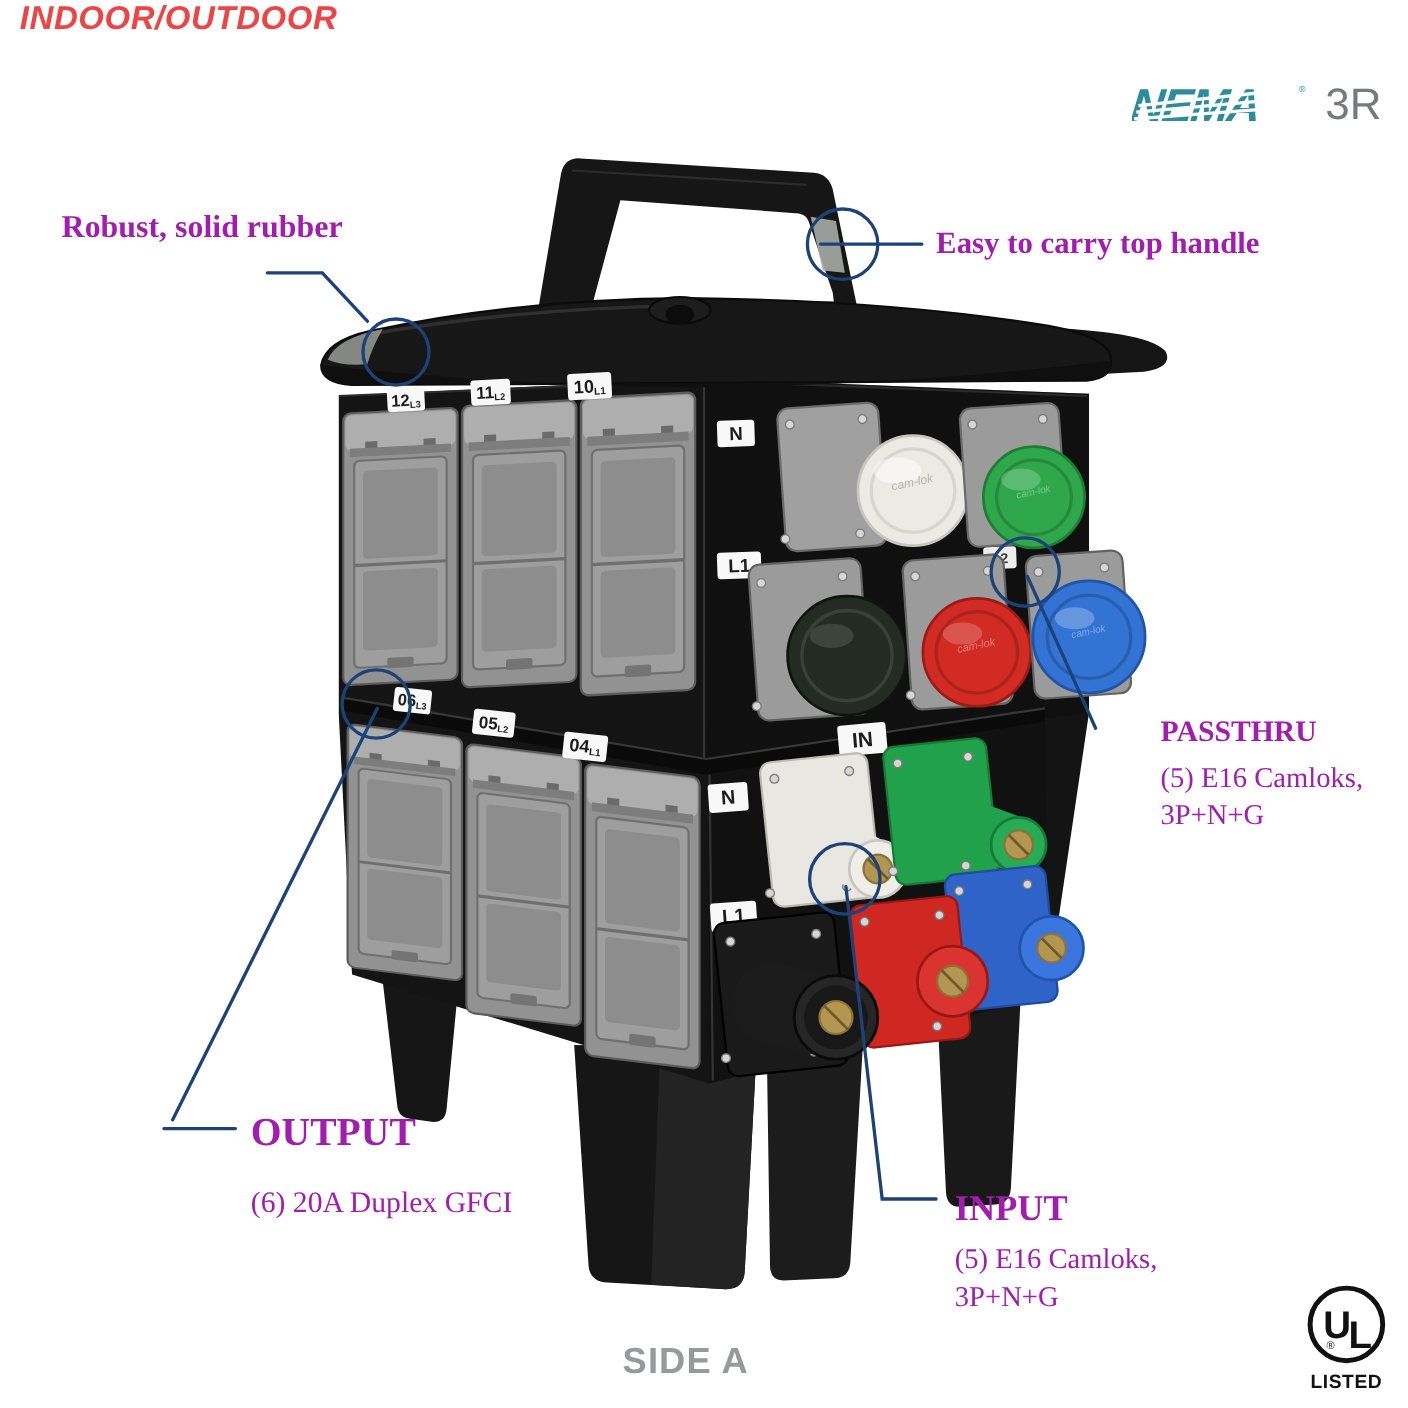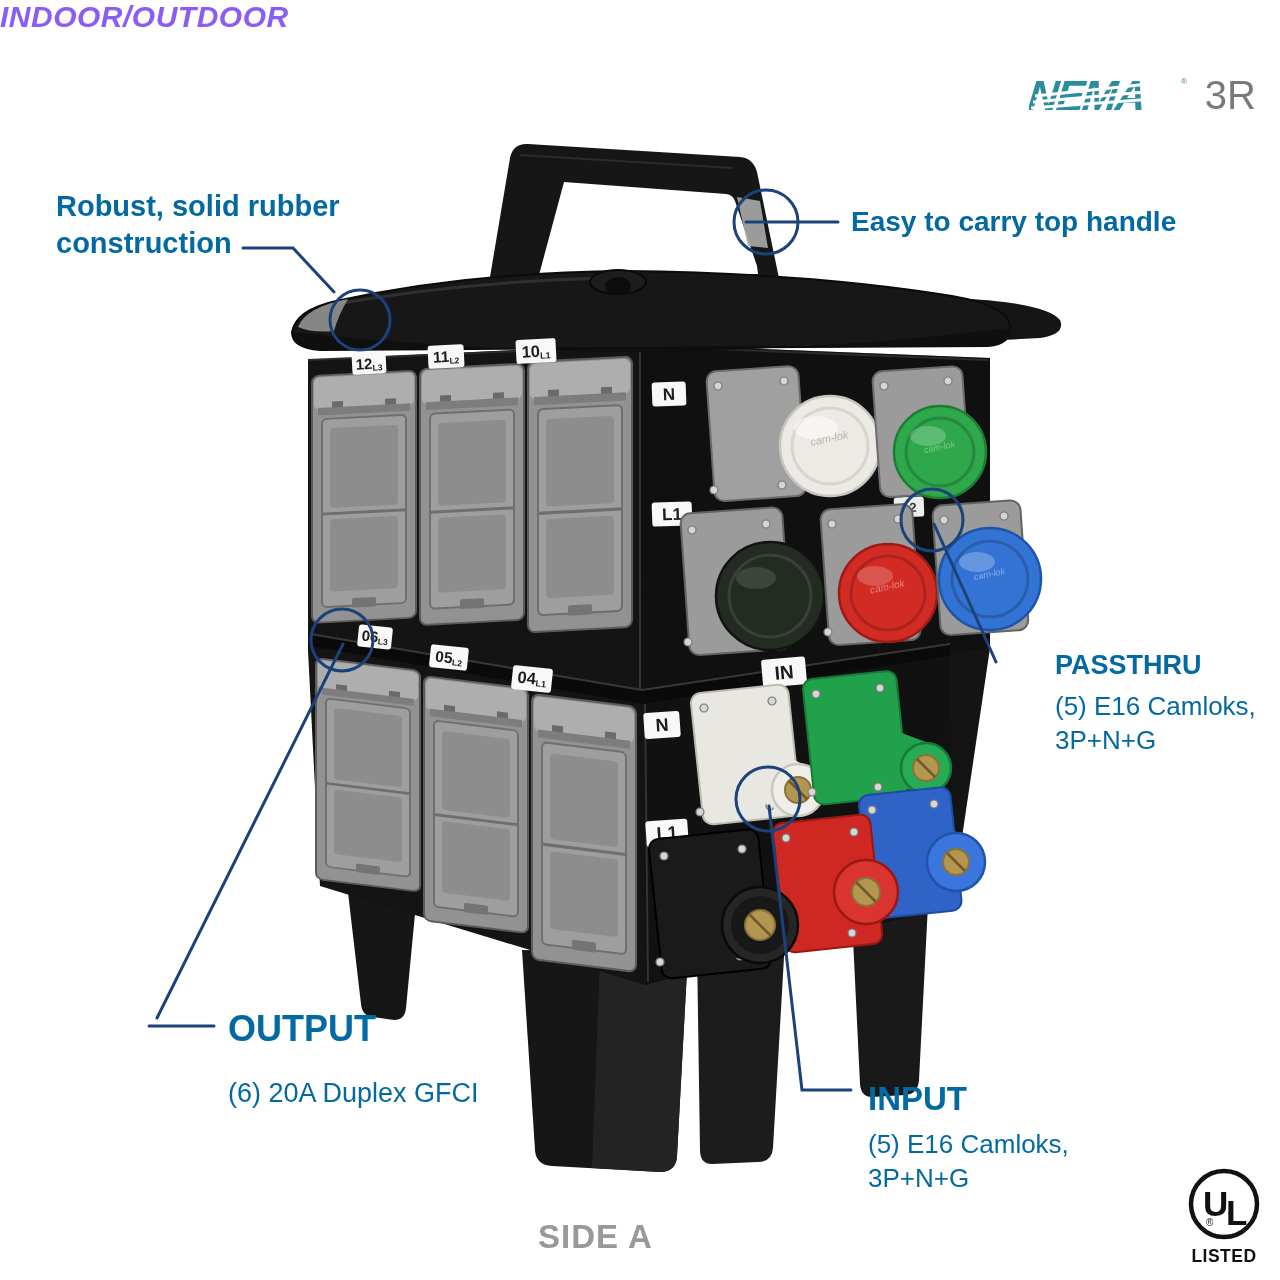--- a/index.html
+++ b/index.html
@@ -1,38 +1,38 @@
 <!DOCTYPE html>
 <html><head>
 <meta charset="utf-8">
 <style>
   html,body{margin:0;padding:0;background:#fff;}
   #canvas{position:relative;width:1280px;height:1280px;background:#fff;overflow:hidden;
           font-family:"Liberation Sans",sans-serif;}
   #product-svg{position:absolute;left:0;top:0;}
   #product-svg text{font-family:"Liberation Sans",sans-serif;}
-  .ann{position:absolute;color:#0369a1;}
+  .ann{position:absolute;color:#a21caf;font-family:Liberation Serif, serif;}
   .ann .title{font-weight:700;}
   .ann .detail{font-weight:400;}
   #ann-indoor{top:26px;right:24px;font-size:30px;font-weight:800;font-style:italic;
-              color:#8b5cf6;letter-spacing:.5px;}
+              color:#ef4444;letter-spacing:.5px;padding-left:18px;}
   #nema-row{position:absolute;top:72px;right:24px;display:flex;align-items:center;gap:8px;}
   #nema-rating{font-size:40px;font-weight:400;color:#77797d;line-height:1;}
   #ann-construction{left:56px;top:188px;font-size:29px;font-weight:700;line-height:1.28;}
   #ann-handle{left:851px;top:206px;font-size:28px;font-weight:700;}
   #ann-passthru{left:1008px;top:648px;width:250px;font-size:26px;line-height:1.3;margin-left:47px;}
   #ann-passthru .title{font-size:27px;}
   #ann-passthru .detail{margin-top:7px;}
   #ann-output{left:228px;top:1008px;font-size:27px;}
   #ann-output .title{font-size:36px;}
   #ann-output .detail{margin-top:28px;}
   #ann-input{left:868px;top:1078px;width:250px;font-size:26px;line-height:1.3;}
   #ann-input .title{font-size:33px;}
   #ann-input .detail{margin-top:7px;}
-  #side-a{position:absolute;left:538px;top:1218px;font-size:33px;font-weight:700;
+  #side-a{position:absolute;left:566px;top:1218px;font-size:33px;font-weight:700;
           color:#98999b;letter-spacing:1px;}
   #ul-badge{position:absolute;left:1180px;top:1164px;}
 </style>
 </head>
 <body>
 
 <div id="canvas">
 
   <svg id="product-svg" width="1280" height="1280" viewBox="0 0 1280 1280">
     <defs>
@@ -305,21 +305,20 @@
         <path d="M4,30 L150,17" fill="none"></path>
         <path d="M2,36 L152,25" fill="none"></path>
       </g>
       <text x="152" y="12" font-size="8" fill="#2b8d9b">®</text>
     </svg>
     <span id="nema-rating">3R</span>
   </div>
 
   <div id="ann-construction" class="ann">
     <div>Robust, solid rubber</div>
-    <div>construction</div>
   </div>
 
   <div id="ann-handle" class="ann">Easy to carry top handle</div>
 
   <div id="ann-passthru" class="ann">
     <div class="title">PASSTHRU</div>
     <div class="detail">
       <div>(5) E16 Camloks,</div>
       <div>3P+N+G</div>
     </div>

